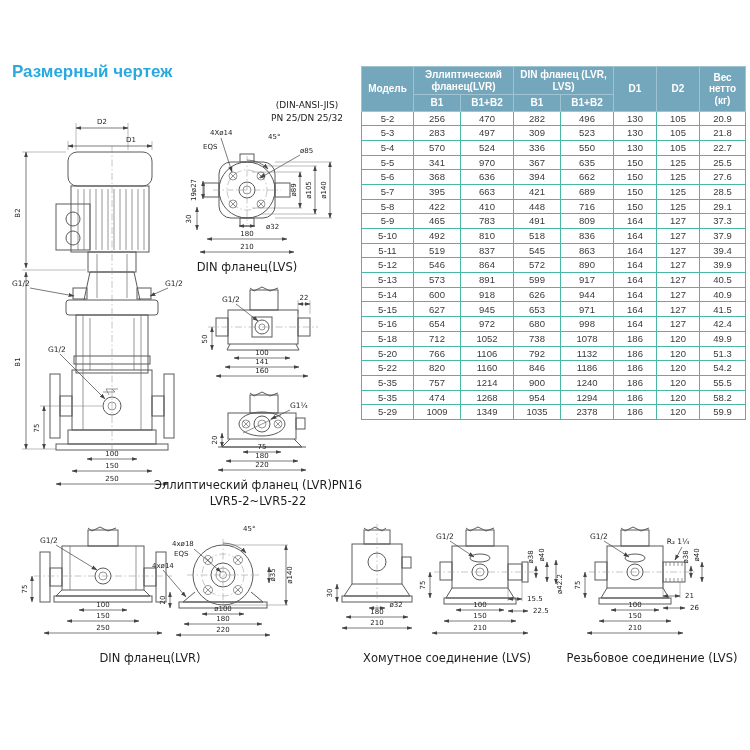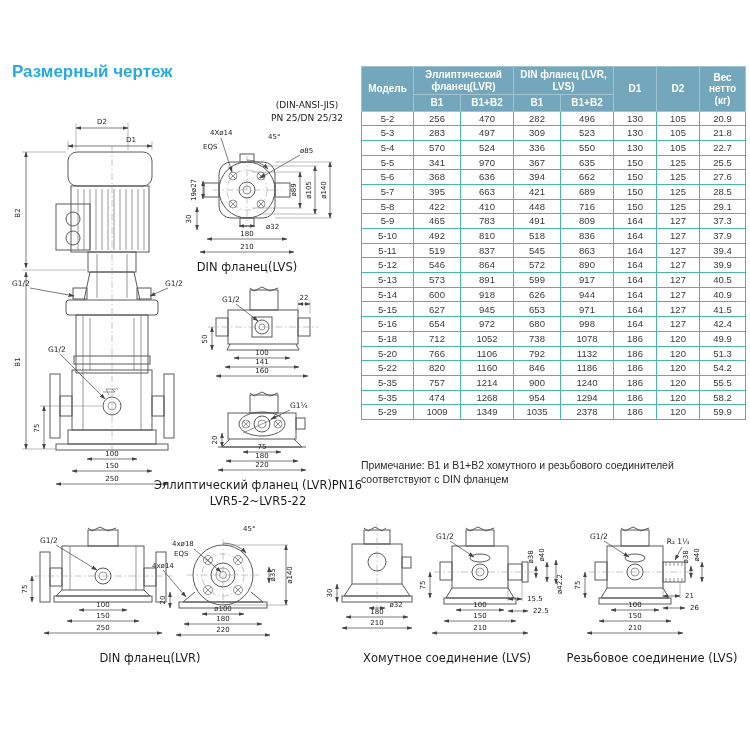--- a/index.html
+++ b/index.html
@@ -631,15 +631,14 @@
           <td>1349</td>
           <td>1035</td>
           <td>2378</td>
           <td>186</td>
           <td>120</td>
           <td>59.9</td>
         </tr>
       </tbody>
   </table>
 
-  <div class="note">Примечание: B1 и B1+B2 хомутного и резьбового соединителей соответствуют с DIN фланцем</div>
 
 </div>
 
 </body></html>

